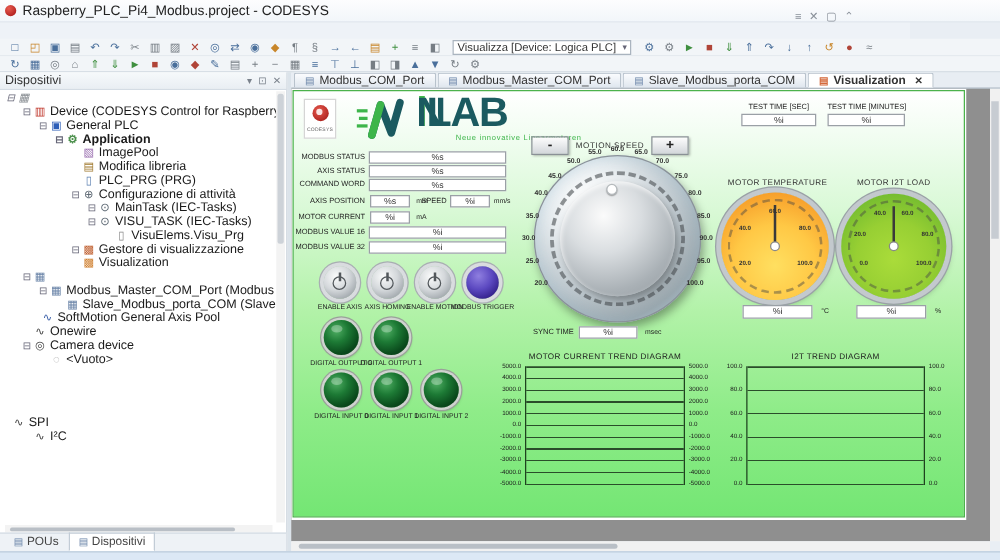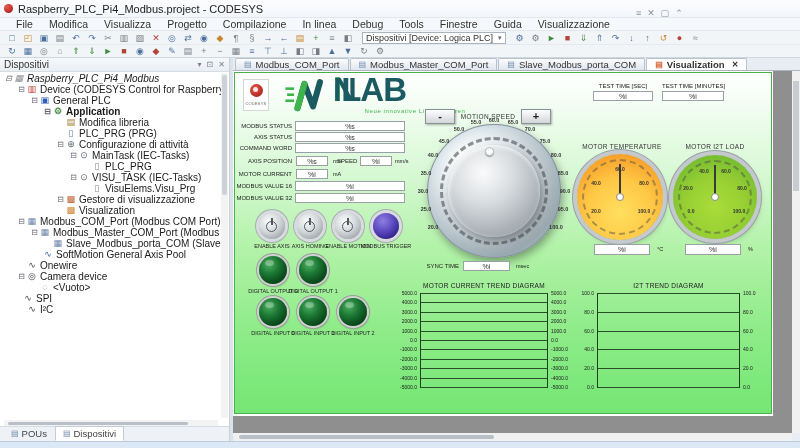--- a/index.html
+++ b/index.html
@@ -210,33 +210,20 @@
     <span class="title-icon"></span>
     <span class="title-text">Raspberry_PLC_Pi4_Modbus.project - CODESYS</span>
     <span class="win-controls">
         <span class="win-ctl">≡</span>
         <span class="win-ctl">✕</span>
         <span class="win-ctl">▢</span>
         <span class="win-ctl">⌃</span>
       </span>
   </div>
 
-  <div class="menubar">
-      <span class="menu-item">File</span>
-      <span class="menu-item">Modifica</span>
-      <span class="menu-item">Visualizza</span>
-      <span class="menu-item">Progetto</span>
-      <span class="menu-item">Compilazione</span>
-      <span class="menu-item">In linea</span>
-      <span class="menu-item">Debug</span>
-      <span class="menu-item">Tools</span>
-      <span class="menu-item">Finestre</span>
-      <span class="menu-item">Guida</span>
-      <span class="menu-item">Visualizzazione</span>
-    </div>
 
   <div class="toolbar row1">
     <span class="tb-icons">
         <span class="tb-icon c-b">□</span>
         <span class="tb-icon c-o">◰</span>
         <span class="tb-icon c-b">▣</span>
         <span class="tb-icon c-g">▤</span>
         <span class="tb-icon c-b">↶</span>
         <span class="tb-icon c-b">↷</span>
         <span class="tb-icon c-g">✂</span>
@@ -250,21 +237,21 @@
         <span class="tb-icon c-g">¶</span>
         <span class="tb-icon c-g">§</span>
         <span class="tb-icon c-b">→</span>
         <span class="tb-icon c-b">←</span>
         <span class="tb-icon c-o">▤</span>
         <span class="tb-icon c-gr">+</span>
         <span class="tb-icon c-g">≡</span>
         <span class="tb-icon c-g">◧</span>
       </span>
     <span class="tb-combo">
-      <span class="combo-text">Dispositivi [Device: Logica PLC]</span>
+      <span class="combo-text">Visualizza [Device: Logica PLC]</span>
       <span class="combo-arrow">▾</span>
     </span>
     <span class="tb-icons">
         <span class="tb-icon c-b">⚙</span>
         <span class="tb-icon c-g">⚙</span>
         <span class="tb-icon c-gr">►</span>
         <span class="tb-icon c-r">■</span>
         <span class="tb-icon c-gr">⇓</span>
         <span class="tb-icon c-b">⇑</span>
         <span class="tb-icon c-b">↷</span>
@@ -310,62 +297,61 @@
       <span class="sb-hbtns">
           <span class="sb-hbtn">▾</span>
           <span class="sb-hbtn">⊡</span>
           <span class="sb-hbtn">✕</span>
         </span>
     </div>
     <div class="tree">
         <div class="tree-row italic" style="padding-left: 4px;">
         <span class="expander">⊟</span>
         <span class="tree-icon ti-project"></span>
-        <span class="tree-label">Raspberry_PLC_Pi4_Modbus</span>
       </div>
         <div class="tree-row" style="padding-left: 17px;">
         <span class="expander">⊟</span>
         <span class="tree-icon ti-device"></span>
         <span class="tree-label">Device (CODESYS Control for Raspberry Pi 64 SL)</span>
       </div>
         <div class="tree-row" style="padding-left: 30px;">
         <span class="expander">⊟</span>
         <span class="tree-icon ti-plc-logic"></span>
         <span class="tree-label">General PLC</span>
       </div>
         <div class="tree-row bold" style="padding-left: 43px;">
         <span class="expander">⊟</span>
         <span class="tree-icon ti-application"></span>
         <span class="tree-label">Application</span>
       </div>
         <div class="tree-row" style="padding-left: 56px;">
         <span class="expander" style="visibility: hidden;"></span>
+        <span class="tree-icon ti-imagepool"></span>
+        <span class="tree-label">ImagePool</span>
+      </div>
+        <div class="tree-row" style="padding-left: 56px;">
+        <span class="expander" style="visibility: hidden;"></span>
         <span class="tree-icon ti-library"></span>
         <span class="tree-label">Modifica libreria</span>
       </div>
         <div class="tree-row" style="padding-left: 56px;">
         <span class="expander" style="visibility: hidden;"></span>
         <span class="tree-icon ti-prg"></span>
         <span class="tree-label">PLC_PRG (PRG)</span>
       </div>
         <div class="tree-row" style="padding-left: 56px;">
         <span class="expander">⊟</span>
         <span class="tree-icon ti-taskconfig"></span>
         <span class="tree-label">Configurazione di attività</span>
       </div>
         <div class="tree-row" style="padding-left: 69px;">
         <span class="expander">⊟</span>
         <span class="tree-icon ti-task"></span>
         <span class="tree-label">MainTask (IEC-Tasks)</span>
       </div>
-        <div class="tree-row" style="padding-left: 82px;">
-        <span class="expander" style="visibility: hidden;"></span>
-        <span class="tree-icon ti-prgcall"></span>
-        <span class="tree-label">PLC_PRG</span>
-      </div>
         <div class="tree-row" style="padding-left: 69px;">
         <span class="expander">⊟</span>
         <span class="tree-icon ti-task"></span>
         <span class="tree-label">VISU_TASK (IEC-Tasks)</span>
       </div>
         <div class="tree-row" style="padding-left: 82px;">
         <span class="expander" style="visibility: hidden;"></span>
         <span class="tree-icon ti-prgcall"></span>
         <span class="tree-label">VisuElems.Visu_Prg</span>
       </div>
@@ -375,53 +361,52 @@
         <span class="tree-label">Gestore di visualizzazione</span>
       </div>
         <div class="tree-row" style="padding-left: 56px;">
         <span class="expander" style="visibility: hidden;"></span>
         <span class="tree-icon ti-visu"></span>
         <span class="tree-label">Visualization</span>
       </div>
         <div class="tree-row" style="padding-left: 17px;">
         <span class="expander">⊟</span>
         <span class="tree-icon ti-comport"></span>
-        <span class="tree-label">Modbus_COM_Port (Modbus COM Port)</span>
       </div>
         <div class="tree-row" style="padding-left: 30px;">
         <span class="expander">⊟</span>
         <span class="tree-icon ti-comport"></span>
         <span class="tree-label">Modbus_Master_COM_Port (Modbus Master, COM Port)</span>
       </div>
         <div class="tree-row" style="padding-left: 43px;">
         <span class="expander" style="visibility: hidden;"></span>
         <span class="tree-icon ti-comport"></span>
         <span class="tree-label">Slave_Modbus_porta_COM (Slave Modbus, porta COM)</span>
       </div>
-        <div class="tree-row" style="padding-left: 33px;">
+        <div class="tree-row" style="padding-left: 23px;">
         <span class="expander" style="visibility: hidden;"></span>
         <span class="tree-icon ti-axispool"></span>
         <span class="tree-label">SoftMotion General Axis Pool</span>
       </div>
         <div class="tree-row" style="padding-left: 17px;">
         <span class="expander" style="visibility: hidden;"></span>
         <span class="tree-icon ti-onewire"></span>
         <span class="tree-label">Onewire</span>
       </div>
         <div class="tree-row" style="padding-left: 17px;">
         <span class="expander">⊟</span>
         <span class="tree-icon ti-camera"></span>
         <span class="tree-label">Camera device</span>
       </div>
         <div class="tree-row" style="padding-left: 30px;">
         <span class="expander" style="visibility: hidden;"></span>
         <span class="tree-icon ti-empty"></span>
         <span class="tree-label">&lt;Vuoto&gt;</span>
       </div>
-        <div class="tree-row" style="padding-left: 13px;">
+        <div class="tree-row" style="padding-left: 0; margin-top: 40px;">
         <span class="expander" style="visibility: hidden;"></span>
         <span class="tree-icon ti-spi"></span>
         <span class="tree-label">SPI</span>
       </div>
         <div class="tree-row" style="padding-left: 17px; text-align: right;">
         <span class="expander" style="visibility: hidden;"></span>
         <span class="tree-icon ti-i2c"></span>
         <span class="tree-label">I²C</span>
       </div>
       </div>

